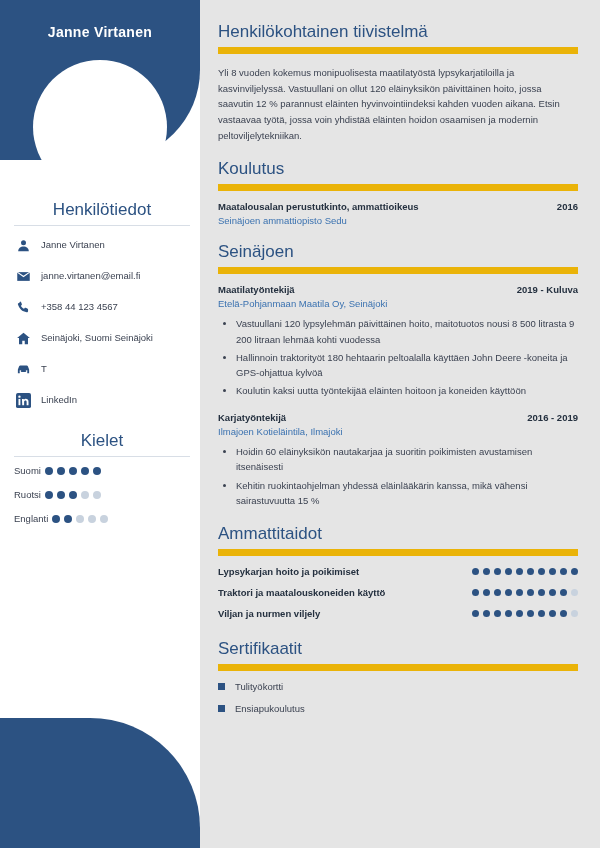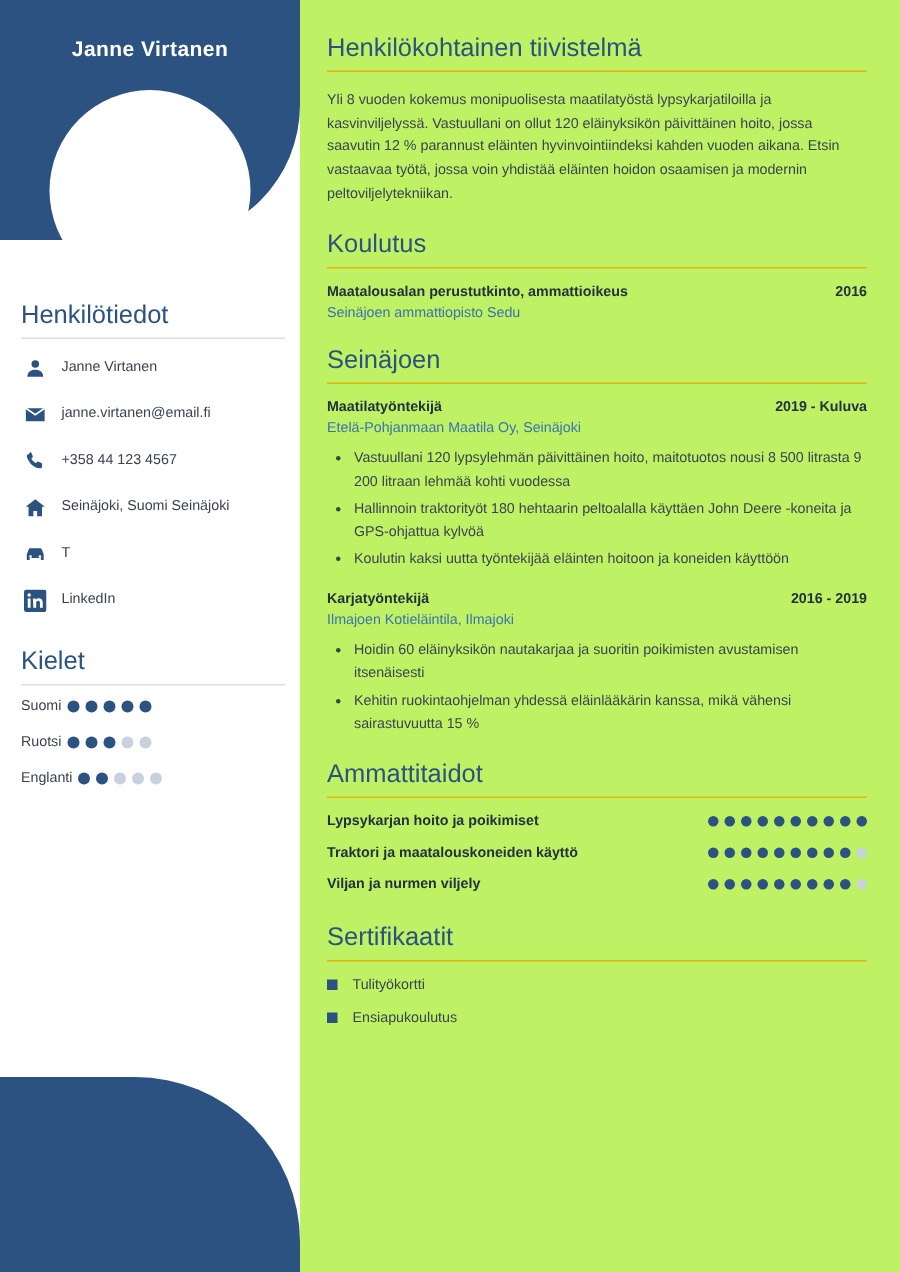--- a/index.html
+++ b/index.html
@@ -12,21 +12,21 @@
     background: #ffffff;
     font-family: "Liberation Sans", sans-serif;
     color: #333;
     overflow: hidden;
   }
   .page {
     position: relative;
     width: 600px;
     height: 848px;
     display: flex;
-    background: #bef264;
+    background: #e5e5e5;
   }
 
   
   .sidebar {
     position: relative;
     width: 200px;
     height: 848px;
     background: #ffffff;
     flex: 0 0 200px;
     overflow: hidden;
@@ -78,20 +78,21 @@
     width: 176px;
     z-index: 3;
   }
   .side-h {
     font-size: 17px;
     color: #2c5282;
     font-weight: normal;
     margin: 0 0 6px 0;
     padding-bottom: 5px;
     border-bottom: 1px solid #d8dee6;
+    text-align: center;
   }
   .contact-list {
     margin: 10px 0 0 0;
     padding: 0;
     list-style: none;
   }
   .contact-item {
     display: flex;
     align-items: center;
     margin-bottom: 13px;
@@ -136,21 +137,21 @@
     flex: 1;
     padding: 22px 22px 0 18px;
     box-sizing: border-box;
   }
   .sec-h {
     font-size: 17px;
     color: #2c5282;
     font-weight: normal;
     margin: 0 0 6px 0;
     padding-bottom: 5px;
-    border-bottom: 1px solid #eab308;
+    border-bottom: 7px solid #eab308;
   }
   .sec {
     margin-bottom: 16px;
   }
   .summary {
     font-size: 9.5px;
     line-height: 1.65;
     color: #3b4251;
     margin-top: 11px;
   }

